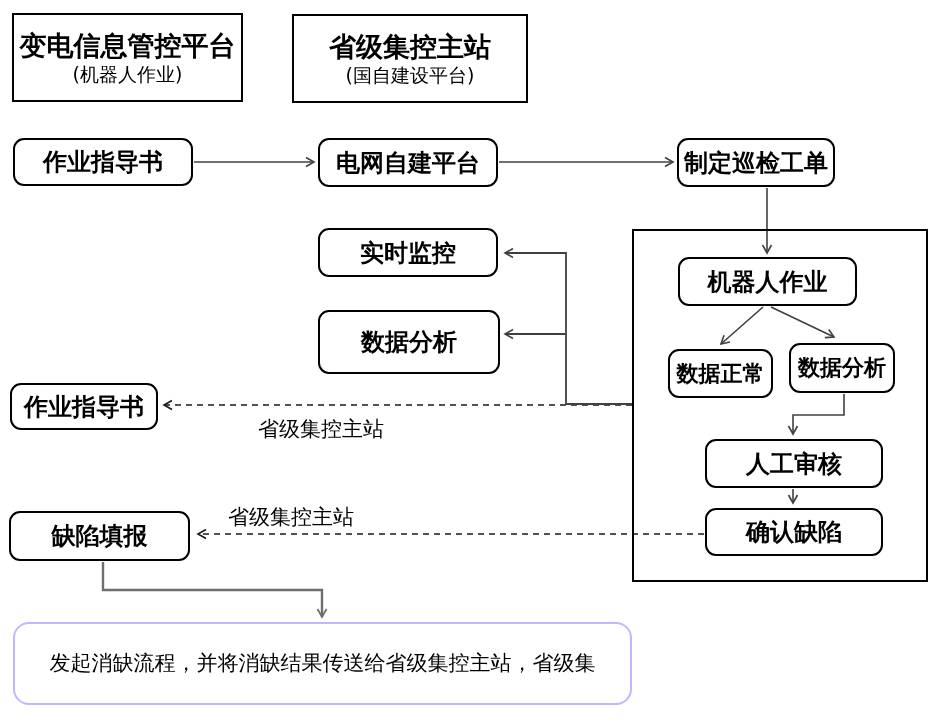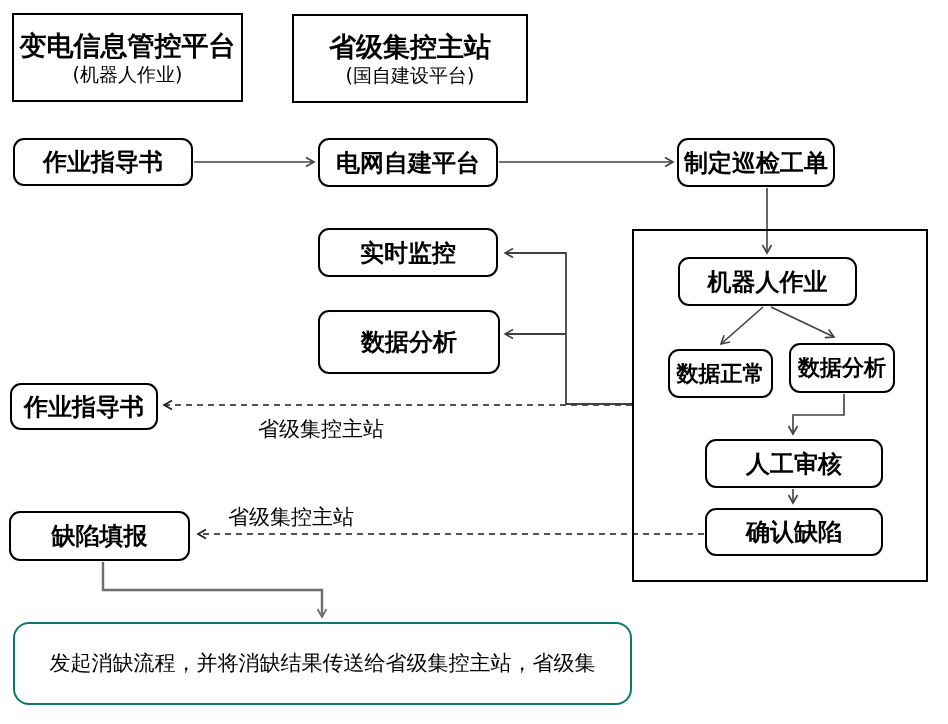--- a/index.html
+++ b/index.html
@@ -21,21 +21,21 @@
     white-space:nowrap;
     text-align:center;
   }
   .container-frame{
     position:absolute;border:2px solid #000;background:transparent;box-sizing:border-box;
   }
   .edge-label{
     position:absolute;font-size:21px;white-space:nowrap;color:#000;
   }
   .note{
-    border:2px solid #0f766e;border-radius:16px;flex-direction:row;
+    border:2px solid #c4b5fd;border-radius:16px;flex-direction:row;
     font-size:21px;line-height:1.55;font-weight:normal;
   }
   .note div{white-space:nowrap;}
 </style>
 </head>
 <body>
 
 <div class="stage">
 
   <svg class="wires" viewBox="0 0 948 724" xmlns="http://www.w3.org/2000/svg">

